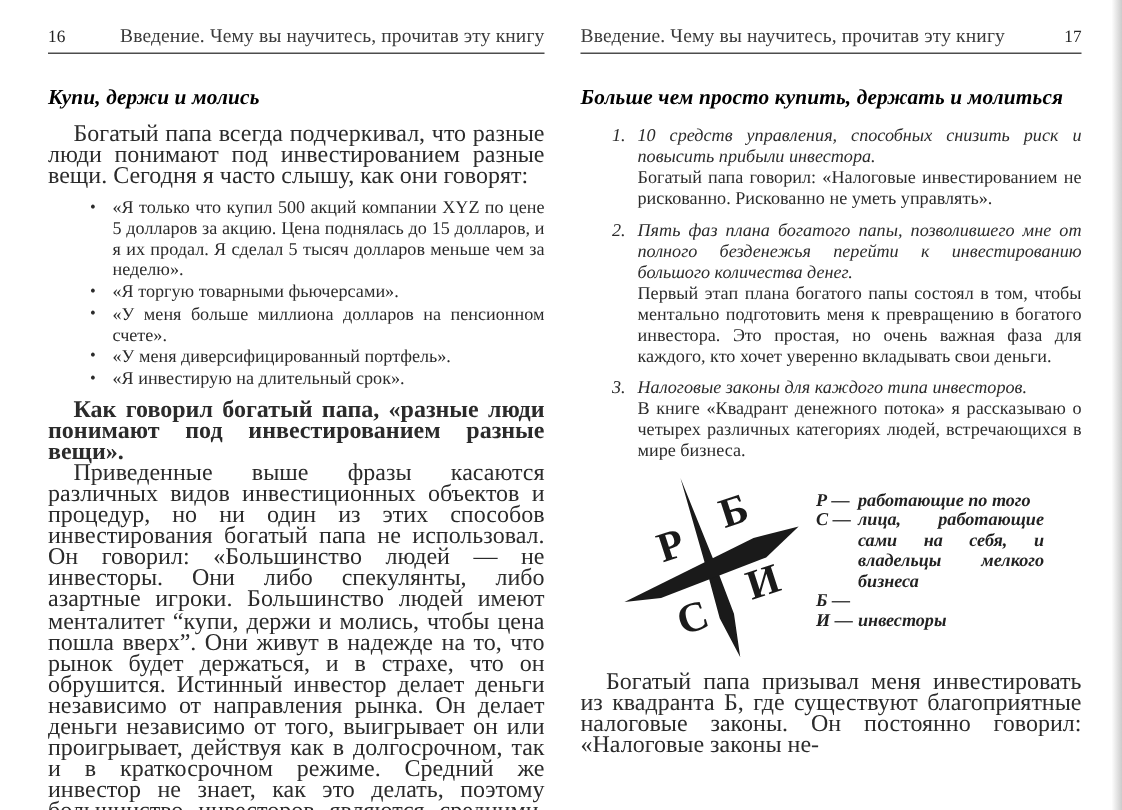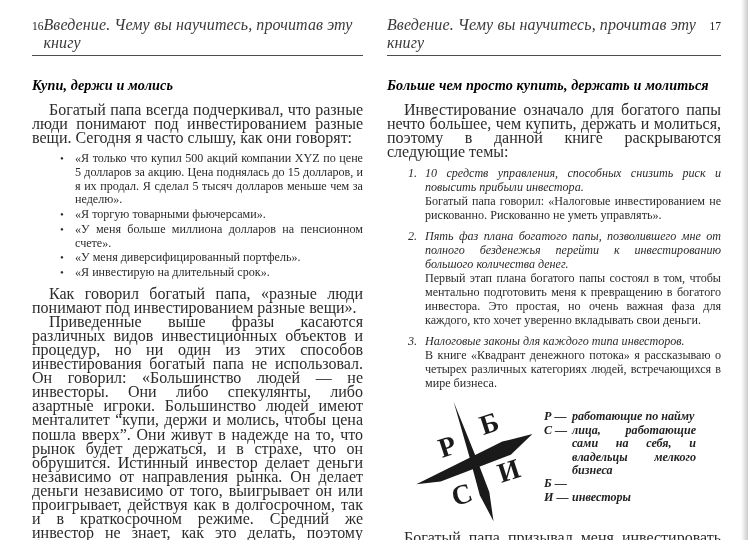--- a/index.html
+++ b/index.html
@@ -19,21 +19,21 @@
   .page-right { left: 387px; width: 334px; }
 
   .running-head {
     display: flex;
     justify-content: space-between;
     align-items: baseline;
     border-bottom: 1px solid #4d4d4d;
     padding-bottom: 3px;
     color: #3a3a3a;
   }
-  .rh-title { font-style: italic; font-size: 16px; letter-spacing: .1px; }
+  .rh-title { font-size: 13px; letter-spacing: .1px; }
   .rh-num   { font-weight: normal; font-size: 11.5px; color: #222; }
 
   .section-heading {
     font-size: 14.2px;
     font-weight: bold;
     font-style: italic;
     color: #000000;
     margin: 21px 0 9px 0;
     letter-spacing: .1px;
   }
@@ -122,21 +122,21 @@
   .legend-key { flex: none; width: 28px; white-space: nowrap; }
   .legend-desc { flex: 1; text-align: justify; }
 
   .page-edge {
     position: absolute;
     right: 0; top: 0; bottom: 0;
     width: 7px;
     background: linear-gradient(to right, rgba(120,120,120,0), rgba(120,120,120,0.38));
     pointer-events: none;
   }
-  .quote-par { margin-top: 1px; }
+  .quote-par { margin-top: 1px; font-weight: bold; }
 </style>
 </head>
 <body>
 
 <div class="page page-left">
   <div class="running-head">
     <span class="rh-num">16</span>
     <span class="rh-title">Введение. Чему вы научитесь, прочитав эту книгу</span>
   </div>
 
@@ -157,21 +157,20 @@
 </div>
 
 <div class="page page-right">
   <div class="running-head">
     <span class="rh-title">Введение. Чему вы научитесь, прочитав эту книгу</span>
     <span class="rh-num">17</span>
   </div>
 
   <h2 class="section-heading">Больше чем просто купить, держать и молиться</h2>
 
-  <p class="body-par">Инвестирование означало для богатого папы нечто большее, чем купить, держать и молиться, поэтому в данной книге раскрываются следующие темы:</p>
 
   <div class="num-list">
     <div class="num-item">
       <span class="num-label">1.</span>
       <div class="num-body">
         <p class="num-lead">10 средств управления, способных снизить риск и повысить прибыли инвестора.</p>
         <p class="num-text">Богатый папа говорил: «Налоговые инвестированием не рискованно. Рискованно не уметь управлять».</p>
       </div>
     </div>
     <div class="num-item">
@@ -198,21 +197,21 @@
         <text x="44" y="51" text-anchor="middle" font-size="28" font-weight="bold" font-family="Liberation Serif, serif">Р</text>
         <text x="91" y="42" text-anchor="middle" font-size="28" font-weight="bold" font-family="Liberation Serif, serif">Б</text>
         <text x="43" y="101" text-anchor="middle" font-size="28" font-weight="bold" font-family="Liberation Serif, serif">С</text>
         <text x="95" y="93" text-anchor="middle" font-size="28" font-weight="bold" font-family="Liberation Serif, serif">И</text>
       </g>
     </svg>
 
     <div class="q-legend">
       <div class="legend-item">
         <span class="legend-key">Р —</span>
-        <span class="legend-desc">работающие по найму</span>
+        <span class="legend-desc">работающие по того</span>
       </div>
       <div class="legend-item">
         <span class="legend-key">С —</span>
         <span class="legend-desc">лица, работающие сами на себя, и владельцы мелкого бизнеса</span>
       </div>
       <div class="legend-item">
         <span class="legend-key">Б —</span>
       </div>
       <div class="legend-item">
         <span class="legend-key">И —</span>

